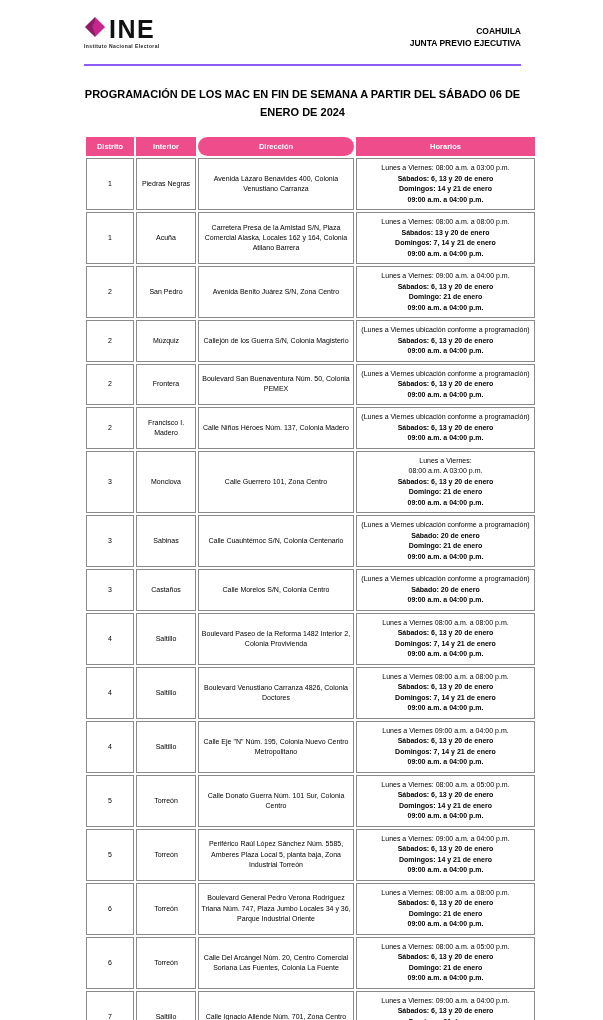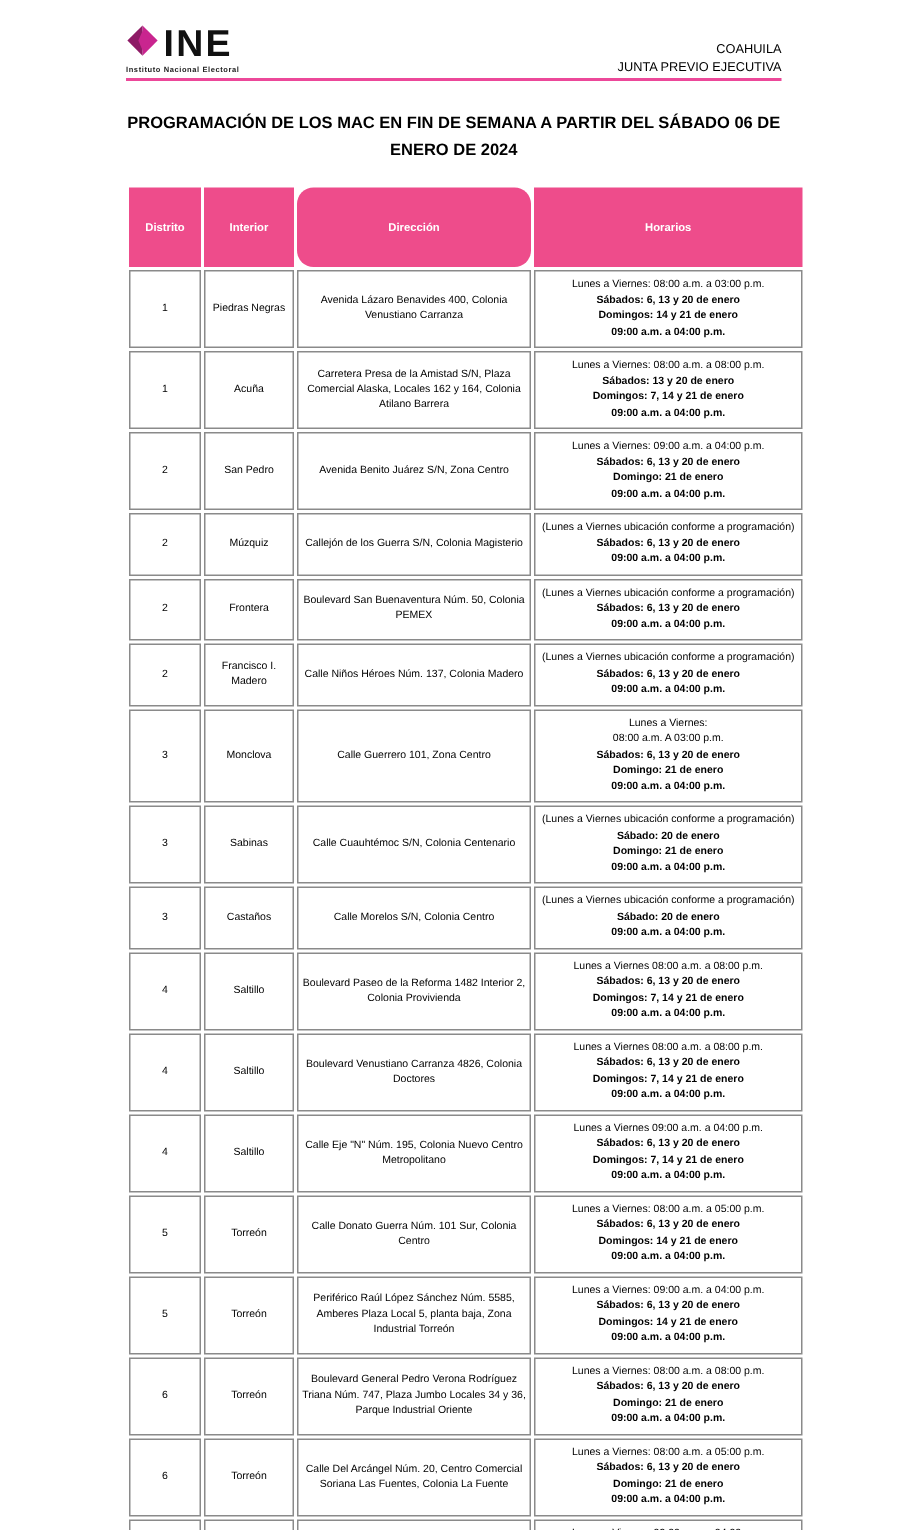--- a/index.html
+++ b/index.html
@@ -10,50 +10,50 @@
     font-family:"Liberation Sans", sans-serif;
     color:#000;
     overflow:hidden;
     box-sizing:border-box;
   }
   .content{width:437px;margin-left:84px;padding-top:16px;}
 
   
   .letterhead{
     display:flex;justify-content:space-between;align-items:flex-end;
-    border-bottom:2px solid #ec4899;
-    padding-bottom:2px;
+    border-bottom:2px solid #8b5cf6;
+    padding-bottom:15px;
   }
   .logo{display:flex;flex-direction:column;}
   .logo-row{display:flex;align-items:center;gap:3px;}
   .ine-text{
     font-size:25px;font-weight:900;letter-spacing:1.5px;color:#111;
     line-height:0.9;
   }
   .logo-sub{
     font-size:5px;font-weight:bold;color:#222;letter-spacing:0.4px;
     margin-top:1px;
   }
-  .letterhead-right{text-align:right;font-size:8.5px;font-weight:normal;line-height:1.35;}
+  .letterhead-right{text-align:right;font-size:8.5px;font-weight:bold;line-height:1.35;}
   .letterhead-right .vocalia{text-decoration:underline;}
 
   
   .title{
     margin-top:20px;text-align:center;font-weight:bold;font-size:11px;line-height:1.6;
   }
 
   
   table.sched{
     margin-top:14px;
     border-collapse:separate;border-spacing:2px;
     width:437px;table-layout:fixed;
   }
   table.sched th{
     background:#EE4C8B;color:#ffffff;font-weight:bold;font-size:7.5px;
-    padding:22px 2px;border:none;
+    padding:5px 2px;border:none;
   }
   table.sched td{
     border:1px solid #8a8a8a;
     font-size:7px;text-align:center;vertical-align:middle;
     padding:4px 2px;line-height:1.45;background:#ffffff;
     word-wrap:break-word;
   }
   .col-distrito{width:44px;}
   .col-municipio{width:56px;}
   .col-direccion{width:152px;border-radius:11px;}

